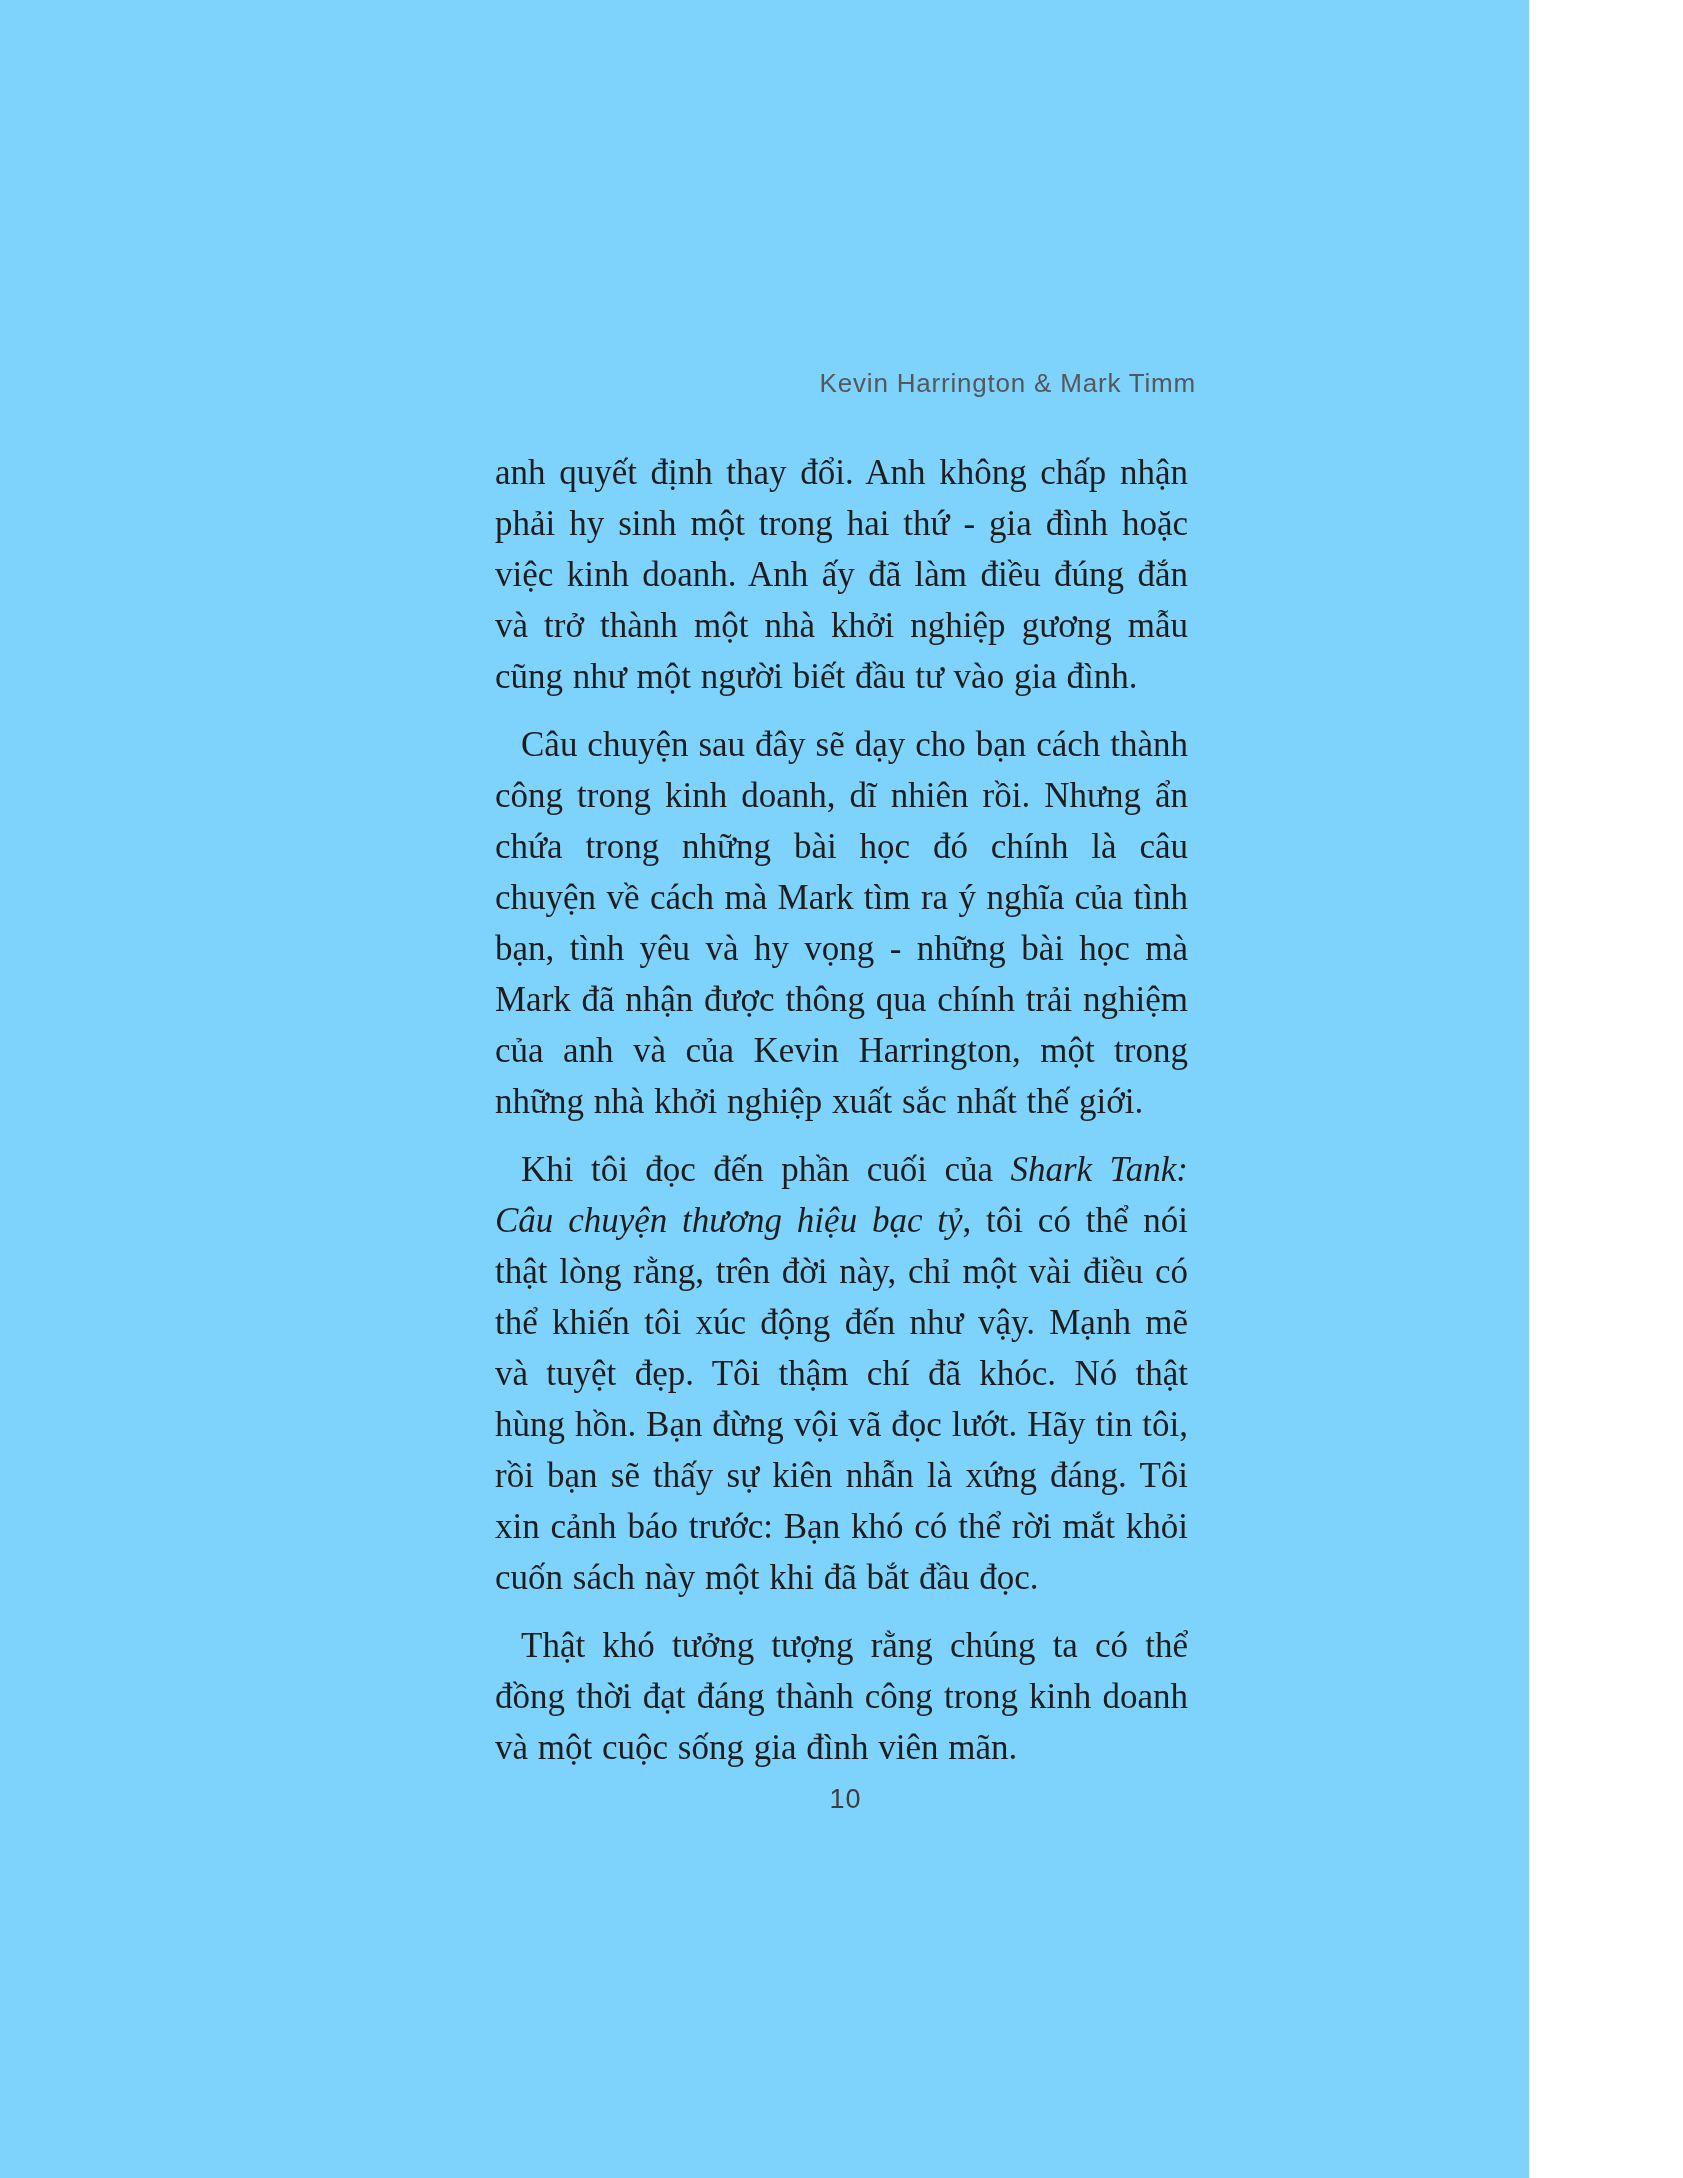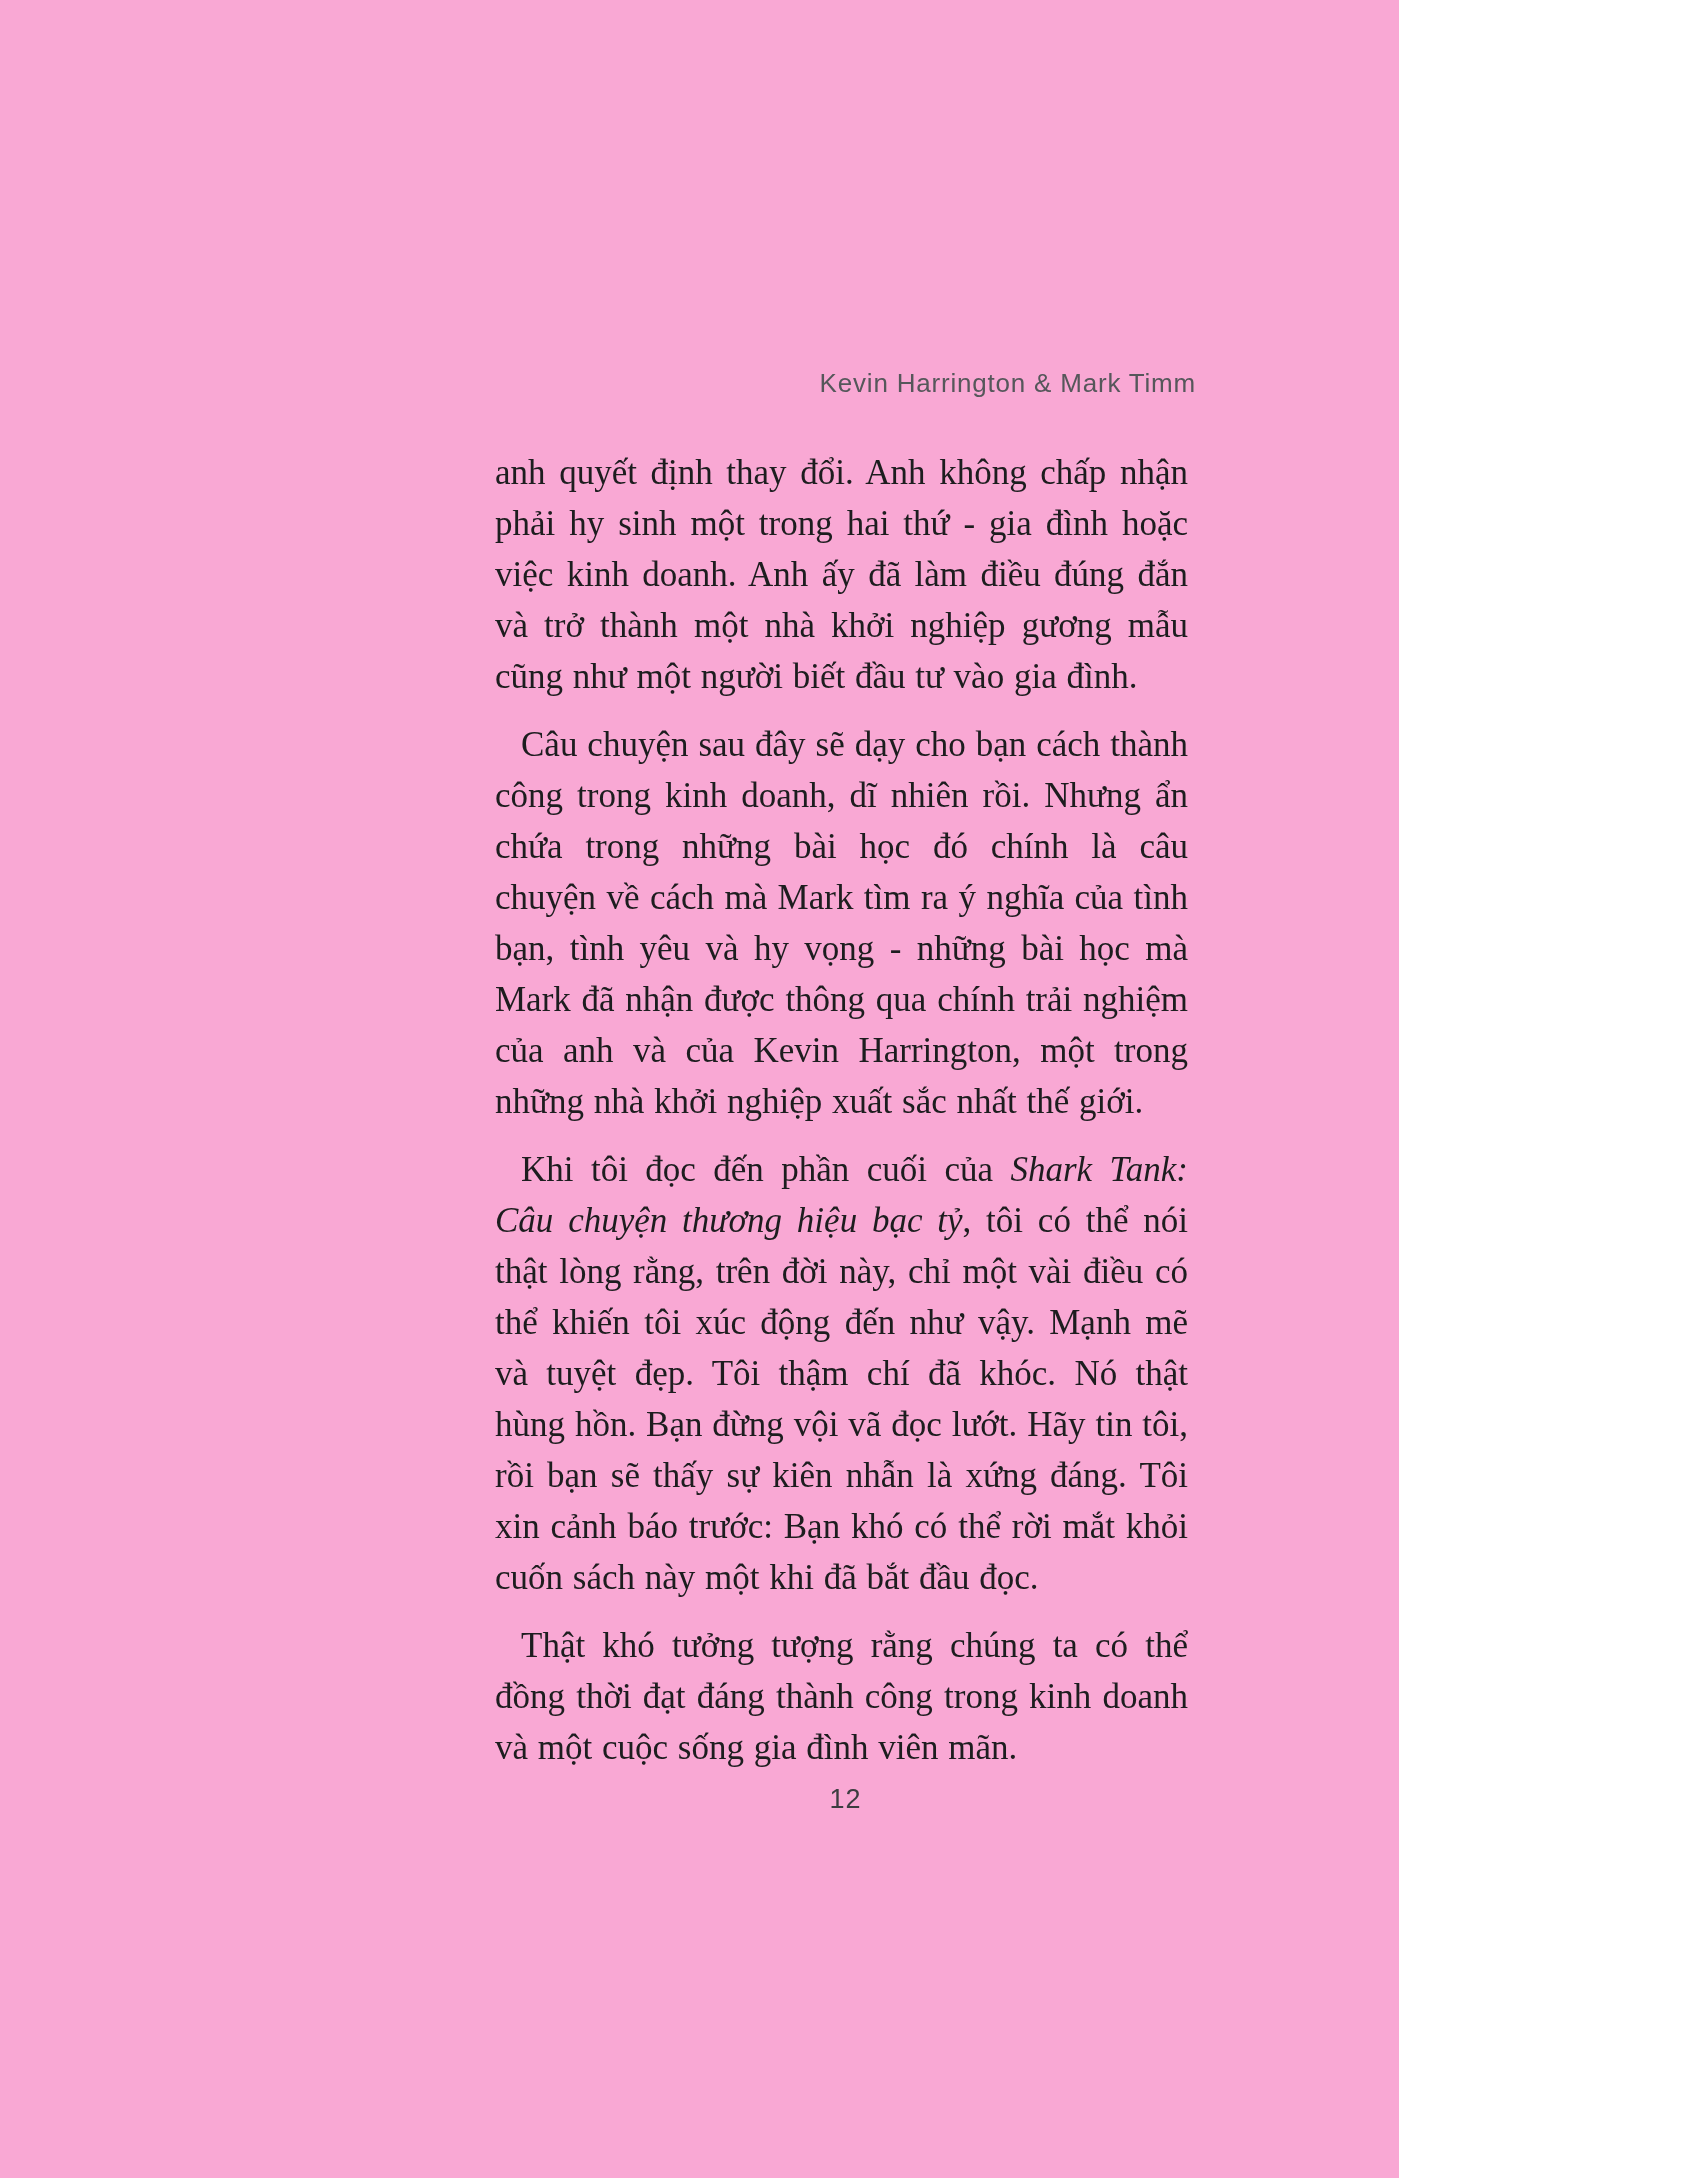--- a/index.html
+++ b/index.html
@@ -2,23 +2,23 @@
 <html><head>
 <meta charset="utf-8">
 <style>
   html, body {
     margin: 0;
     padding: 0;
     background: #ffffff;
   }
   .page {
     position: relative;
-    width: 1399px;
+    width: 1529px;
     height: 2178px;
-    background: #f9a8d4;
+    background: #7dd3fc;
     overflow: hidden;
     font-family: "Liberation Serif", "DejaVu Serif", serif;
   }
   .running-header {
     position: absolute;
     left: 495px;
     top: 368px;
     width: 701px;
     text-align: right;
     font-family: "Liberation Sans", "DejaVu Sans", sans-serif;
@@ -72,16 +72,16 @@
     <p>anh quyết định thay đổi. Anh không chấp nhận phải hy sinh một trong hai thứ - gia đình hoặc việc kinh doanh. Anh ấy đã làm điều đúng đắn và trở thành một nhà khởi nghiệp gương mẫu cũng như một người biết đầu tư vào gia đình.</p>
 
     <p class="indent">Câu chuyện sau đây sẽ dạy cho bạn cách thành công trong kinh doanh, dĩ nhiên rồi. Nhưng ẩn chứa trong những bài học đó chính là câu chuyện về cách mà Mark tìm ra ý nghĩa của tình bạn, tình yêu và hy vọng - những bài học mà Mark đã nhận được thông qua chính trải nghiệm của anh và của Kevin Harrington, một trong những nhà khởi nghiệp xuất sắc nhất thế giới.</p>
 
     <p class="indent"><span>Khi tôi đọc đến phần cuối của </span><em>Shark Tank: Câu chuyện thương hiệu bạc tỷ</em><span>, tôi có thể nói thật lòng rằng, trên đời này, chỉ một vài điều có thể khiến tôi xúc động đến như vậy. Mạnh mẽ và tuyệt đẹp. Tôi thậm chí đã khóc. Nó thật hùng hồn. Bạn đừng vội vã đọc lướt. Hãy tin tôi, rồi bạn sẽ thấy sự kiên nhẫn là xứng đáng. Tôi xin cảnh báo trước: Bạn khó có thể rời mắt khỏi cuốn sách này một khi đã bắt đầu đọc.</span></p>
 
     <p class="indent">Thật khó tưởng tượng rằng chúng ta có thể đồng thời đạt đáng thành công trong kinh doanh và một cuộc sống gia đình viên mãn.</p>
 
   </div>
 
-  <div class="page-number">12</div>
+  <div class="page-number">10</div>
 
 </div>
 
 
 </body></html>

